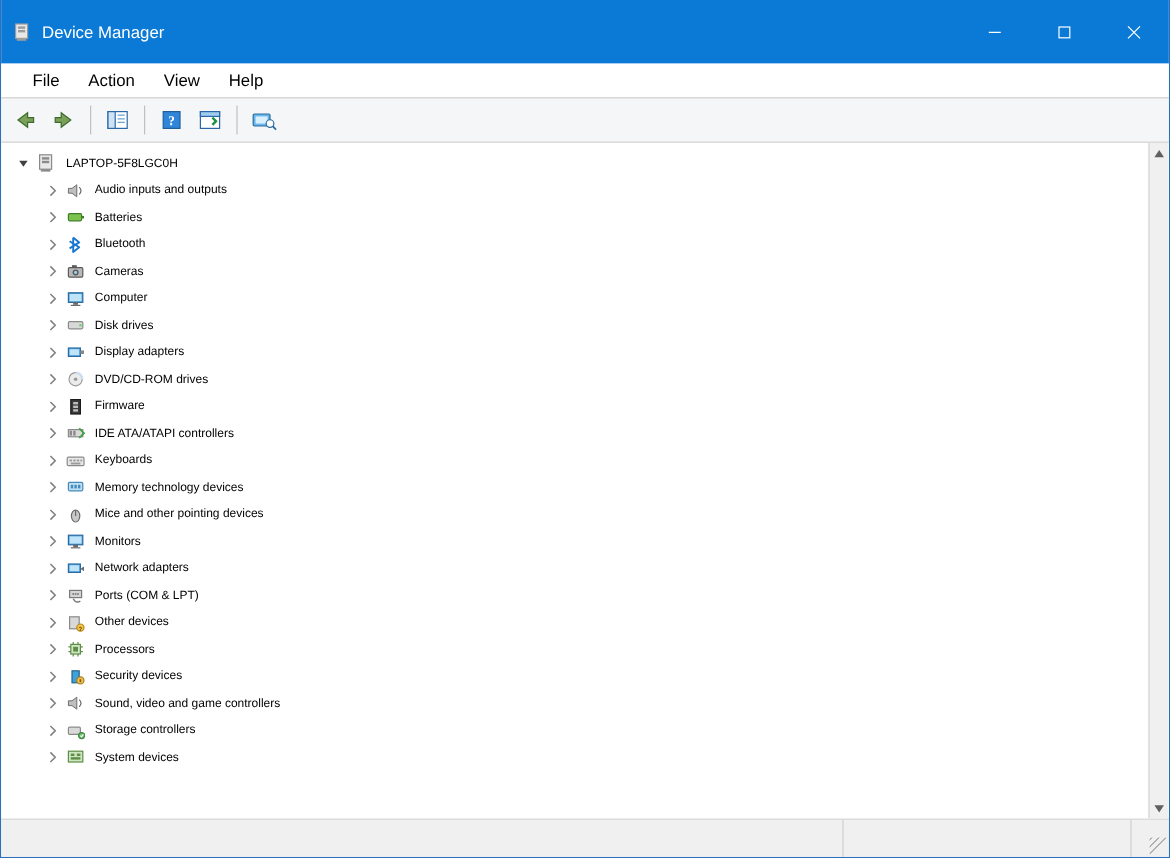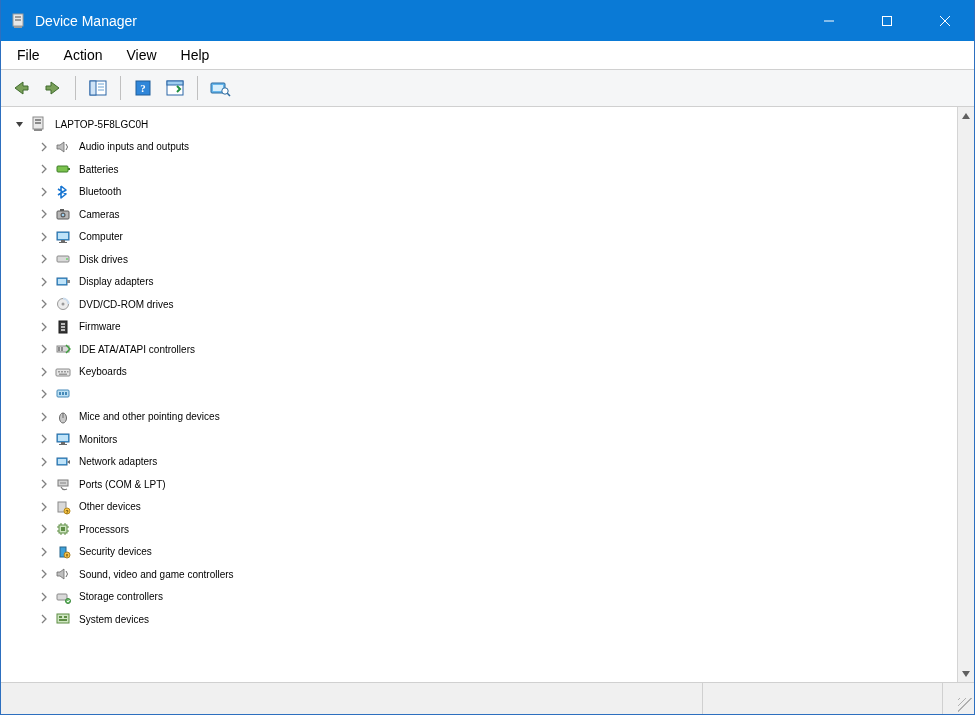--- a/index.html
+++ b/index.html
@@ -9,41 +9,41 @@
       font-size: 13px; color: #000;
       width: 975px; height: 717px;
       overflow: hidden;
       background: #fff;
     }
     .window { display: flex; flex-direction: column; width: 975px; height: 715px; border: 1px solid #2d6fbf; border-top:none;}
     
     .titlebar {
       background: #0a7ad6;
       color: #fff;
-      height: 41px;
+      height: 53px;
       display: flex; align-items: center;
       padding-left: 8px;
       user-select: none;
     }
     .titlebar .appicon { width: 18px; height: 18px; display:flex; align-items:center; justify-content:center; margin-right: 8px;}
     .titlebar .title { font-size: 14px; font-weight: 400; flex: 0 0 auto; }
     .titlebar .spacer { flex: 1; }
     .titlebar .winbtn {
       width: 58px; height: 39px;
       display: flex; align-items: center; justify-content: center;
       color: #fff;
     }
     .titlebar .winbtn svg { stroke: #fff; }
 
     
     .menubar {
       background: #fff;
       height: 28px;
       display: flex; align-items: center;
-      padding: 0 6px;
+      padding: 0 16px;
       border-bottom: 0px solid #e5e5e5;
       font-size: 14px;
     }
     .menubar .menuitem { padding: 4px 10px; margin-right: 4px; }
 
     
     .toolbar {
       background: #f5f6f7;
       height: 38px;
       display: flex; align-items: center;
@@ -372,20 +372,21 @@
             <span class="tree-arrow">
               <svg width="10" height="10">
                 <path d="M3 1 L7 5 L3 9" fill="none" stroke="#808080" stroke-width="1.3"></path>
               </svg>
             </span>
             <span class="tree-icon">
               <svg width="16" height="16" viewBox="0 0 16 16">
                 <use href="#i-memory"></use>
               </svg>
             </span>
+            <span class="tree-label">Memory technology devices</span>
           </div>
           <div class="tree-row child">
             <span class="tree-arrow">
               <svg width="10" height="10">
                 <path d="M3 1 L7 5 L3 9" fill="none" stroke="#808080" stroke-width="1.3"></path>
               </svg>
             </span>
             <span class="tree-icon">
               <svg width="16" height="16" viewBox="0 0 16 16">
                 <use href="#i-mouse"></use>

